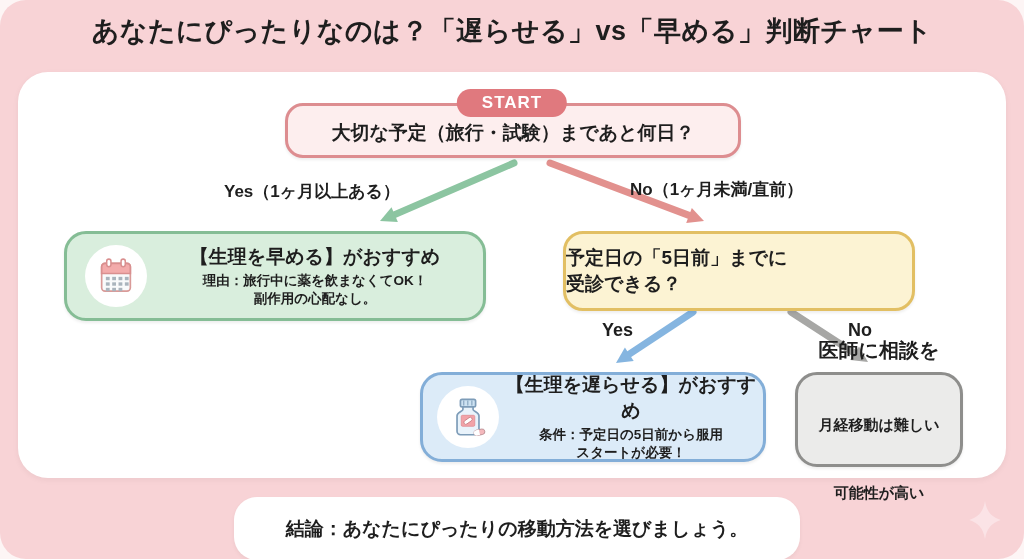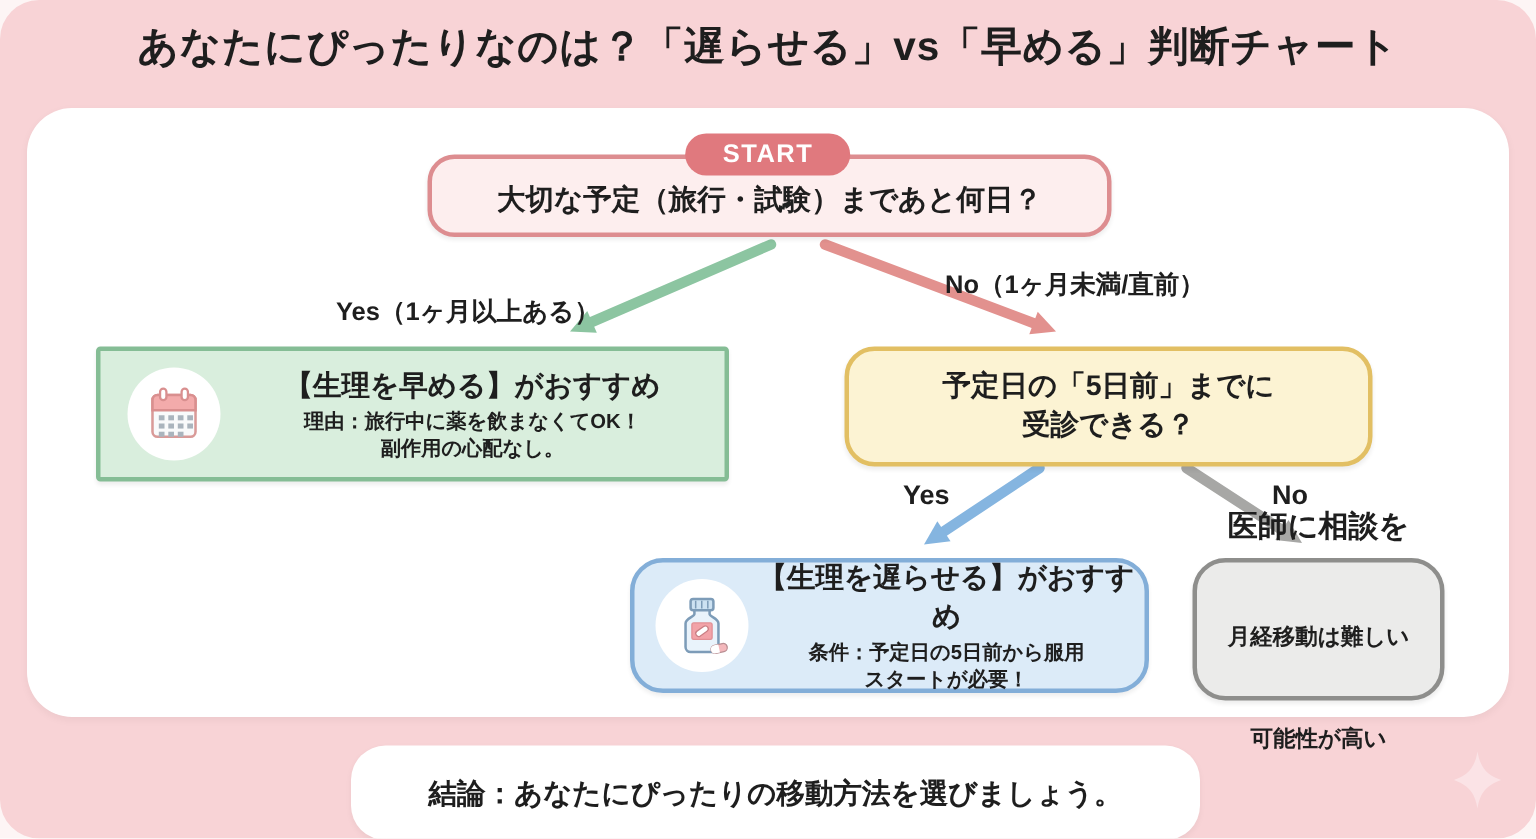--- a/index.html
+++ b/index.html
@@ -31,45 +31,45 @@
     padding:4px 25px;border-radius:15px;z-index:3;
   }
   .box{position:absolute;z-index:2;box-sizing:border-box;box-shadow:0 2px 3px rgba(0,0,0,0.07);}
   .q1{
     left:285px;top:103px;width:456px;height:55px;
     background:var(--c-q1_fill,#fdeeee);border:3px solid var(--c-q1_border,#dd8d90);
     border-radius:18px;display:flex;align-items:flex-end;justify-content:center;
     font-size:19px;font-weight:800;padding-bottom:9px;
   }
   .lbl{position:absolute;z-index:2;font-weight:800;}
-  .yes1{left:224px;top:196px;font-size:17px;}
+  .yes1{left:224px;top:180px;font-size:17px;}
   .no1{left:630px;top:178px;font-size:17px;}
   .yes2{left:602px;top:320px;font-size:18px;}
   .no2{left:848px;top:320px;font-size:18px;}
   .green{
-    left:64px;top:231px;width:422px;height:90px;border-radius:3px;
+    left:64px;top:231px;width:422px;height:90px;border-radius:22px;
     background:var(--c-green_fill,#d9eedd);border:3px solid var(--c-green_border,#85bd95);
     display:flex;align-items:center;padding-left:18px;
   }
   .blue{
     left:420px;top:372px;width:346px;height:90px;border-radius:22px;
     background:var(--c-blue_fill,#dcebf8);border:3px solid var(--c-blue_border,#83aed8);
     display:flex;align-items:center;padding-left:14px;
   }
   .icon-circle{
     width:62px;height:62px;border-radius:50%;background:#ffffff;flex:0 0 62px;
     display:flex;align-items:center;justify-content:center;
   }
   .box-text{flex:1;text-align:center;}
   .box-title{font-size:19px;font-weight:800;margin-bottom:2px;}
   .box-sub{font-size:13.5px;font-weight:700;line-height:18px;}
   .yellow{
     left:563px;top:231px;width:352px;height:80px;border-radius:20px;
     background:var(--c-yellow_fill,#fcf3d3);border:3px solid var(--c-yellow_border,#e2bf63);
-    display:flex;flex-direction:column;align-items:center;justify-content:center;
+    display:flex;flex-direction:column;justify-content:center;
     font-size:19px;font-weight:800;line-height:26px;
   }
   .gray{
     left:795px;top:372px;width:168px;height:95px;border-radius:22px;
     background:var(--c-gray_fill,#ebebea);border:3px solid var(--c-gray_border,#8e8e8c);
     display:flex;flex-direction:column;align-items:center;justify-content:center;
   }
   .gray .g-title{font-size:20px;font-weight:800;margin-bottom:3px;}
   .gray .g-sub{font-size:15px;font-weight:700;line-height:20px;margin-top:48px;}
   .conclusion{

